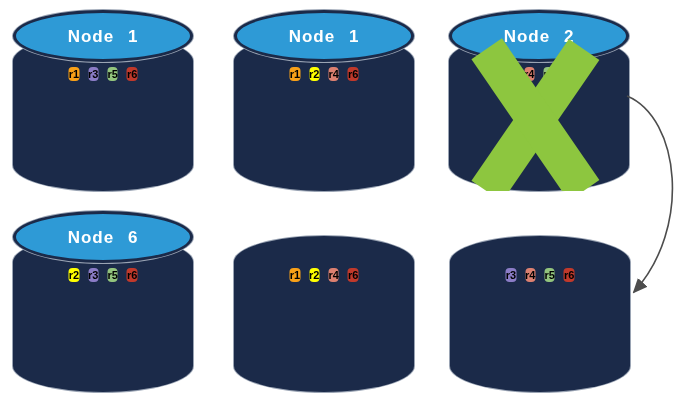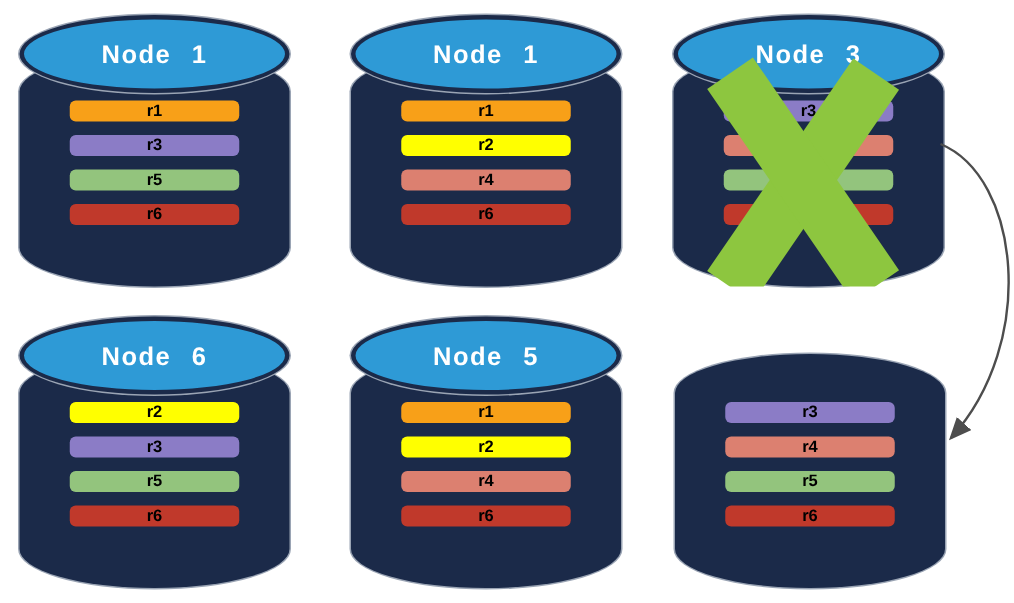--- a/index.html
+++ b/index.html
@@ -18,21 +18,21 @@
     background:#2E9AD6; border:3px solid #1B2A49; border-radius:50%;
     box-sizing:border-box; box-shadow:0 0 0 1px #9aa4b4;
     display:flex; align-items:center; justify-content:center;
   }
   .node-title {
     color:#ffffff; font-weight:bold; font-size:17px;
     letter-spacing:1px; word-spacing:8px; padding-top:2px;
   }
   .bars {
     position:absolute; top:57px; left:50%; transform:translateX(-50%);
-    width:113px; display:flex; flex-direction:column; gap:9px;
+    width:113px; display:flex; flex-direction:row; gap:9px;justify-content:center;
   }
   .bar {
     height:14px; border-radius:4px; text-align:center;
     font-size:11px; line-height:14px; font-weight:bold; color:#000000;
   }
   .cross-svg { position:absolute; left:0; top:0; width:180px; height:181px; z-index:4; }
   #arrow-layer {
     position:absolute; left:0; top:0; width:676px; height:402px;
     z-index:5; pointer-events:none;
   }
@@ -64,21 +64,21 @@
       <div class="bar" style="background: rgb(248, 160, 24);">r1</div>
       <div class="bar" style="background: rgb(255, 255, 0);">r2</div>
       <div class="bar" style="background: rgb(220, 128, 112);">r4</div>
       <div class="bar" style="background: rgb(192, 57, 43);">r6</div>
     </div>
   </div>
 
   <div class="node" style="left:449px;top:10px">
     <div class="cyl-body"></div>
     <div class="cyl-top">
-      <span class="node-title">Node 3</span>
+      <span class="node-title">Node 2</span>
     </div>
     <div class="bars">
       <div class="bar" style="background: rgb(139, 124, 198);">r3</div>
       <div class="bar" style="background: rgb(220, 128, 112);">r4</div>
       <div class="bar" style="background: rgb(147, 196, 125);">r5</div>
       <div class="bar" style="background: rgb(192, 57, 43);">r6</div>
     </div>
     <svg class="cross-svg" viewBox="0 0 180 181">
       <g transform="rotate(34.5 86 110)">
         <rect x="68" y="24" width="37" height="172" style="fill: rgb(141, 198, 63);"></rect>
@@ -97,23 +97,20 @@
     <div class="bars">
       <div class="bar" style="background: rgb(255, 255, 0);">r2</div>
       <div class="bar" style="background: rgb(139, 124, 198);">r3</div>
       <div class="bar" style="background: rgb(147, 196, 125);">r5</div>
       <div class="bar" style="background: rgb(192, 57, 43);">r6</div>
     </div>
   </div>
 
   <div class="node" style="left:234px;top:211px">
     <div class="cyl-body"></div>
-    <div class="cyl-top">
-      <span class="node-title">Node 5</span>
-    </div>
     <div class="bars">
       <div class="bar" style="background: rgb(248, 160, 24);">r1</div>
       <div class="bar" style="background: rgb(255, 255, 0);">r2</div>
       <div class="bar" style="background: rgb(220, 128, 112);">r4</div>
       <div class="bar" style="background: rgb(192, 57, 43);">r6</div>
     </div>
   </div>
 
   <div class="node" style="left:450px;top:211px">
     <div class="cyl-body"></div>

